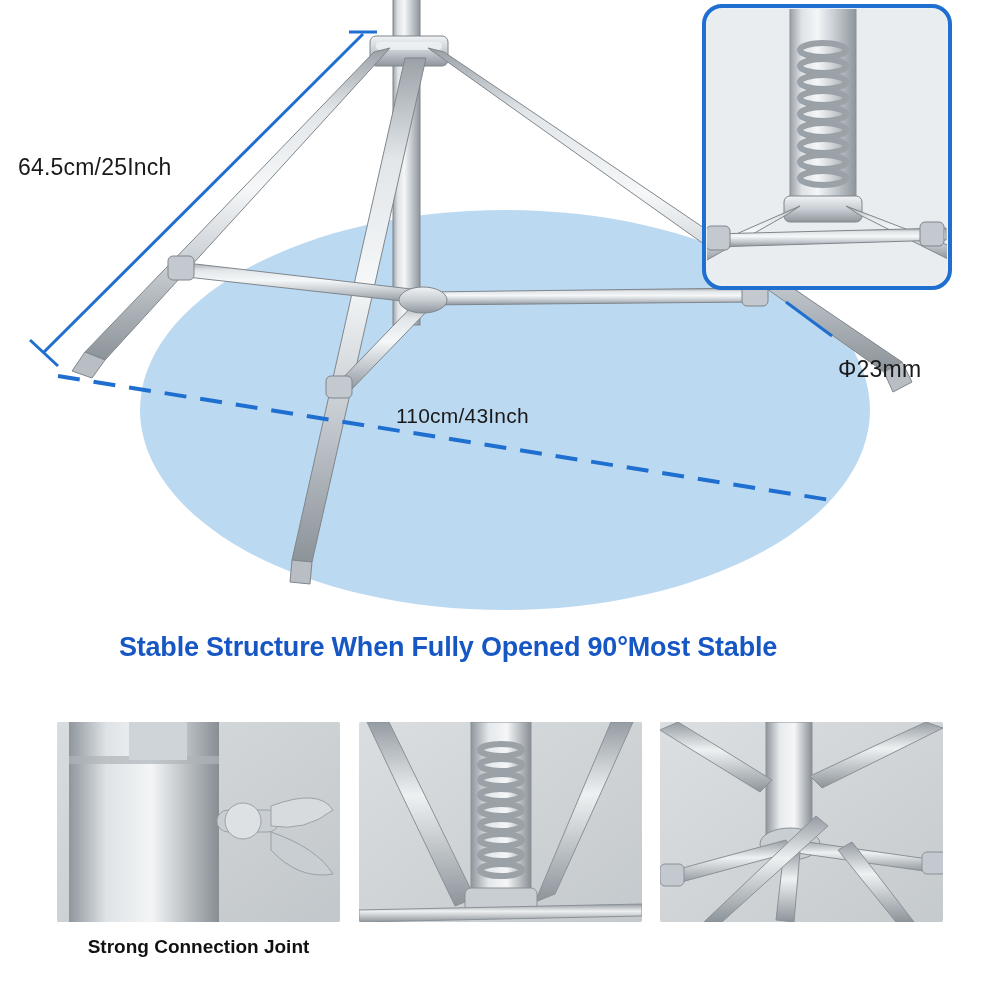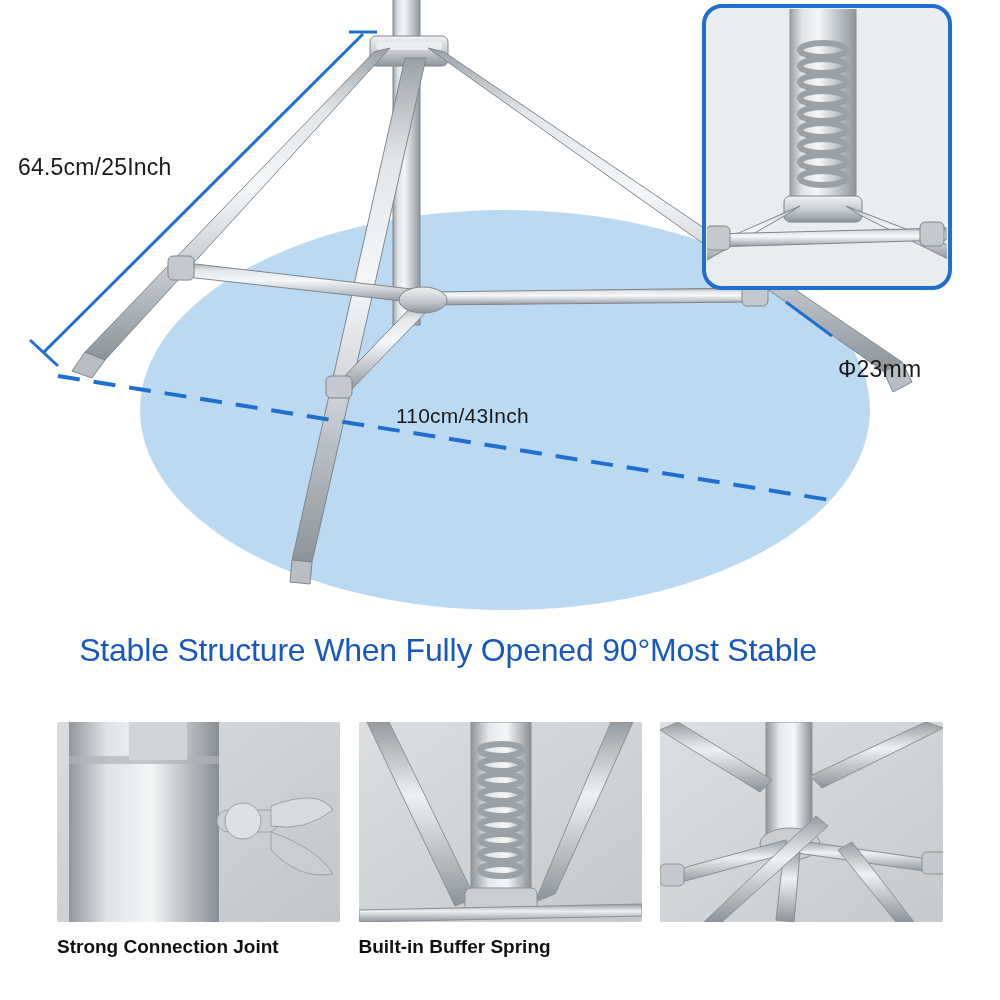--- a/index.html
+++ b/index.html
@@ -45,22 +45,22 @@
   #label-dia    { left: 838px; top: 323px; margin-top: 33px; }
 
   
   .headline {
     position: absolute;
     left: 0;
     top: 632px;
     width: 896px;
     text-align: center;
     color: #1757c4;
-    font-size: 32px;
-    font-weight: normal;
+    font-size: 27px;
+    font-weight: bold;
     letter-spacing: -0.2px;
   }
 
   
   .panels {
     position: absolute;
     left: 57px;
     top: 722px;
     width: 886px;
     display: flex;
@@ -72,21 +72,21 @@
   .panel-img {
     width: 283px;
     height: 200px;
     overflow: hidden;
     border-radius: 2px;
     background: #dfe2e4;
     position: relative;
   }
   .panel-caption {
     margin-top: 14px;
-    text-align: left;
+    text-align: center;
     font-size: 19px;
     font-weight: bold;
     color: #111111;
     white-space: nowrap;
   }
 </style>
 </head>
 <body>
 
 <div class="page">
@@ -281,21 +281,20 @@
             <ellipse cx="142" cy="103" rx="21" ry="6"></ellipse>
             <ellipse cx="142" cy="118" rx="21" ry="6"></ellipse>
             <ellipse cx="142" cy="133" rx="21" ry="6"></ellipse>
             <ellipse cx="142" cy="148" rx="21" ry="6"></ellipse>
           </g>
 
           <rect x="106" y="166" width="72" height="24" rx="6" fill="#c9ced2" stroke="#8a9197" stroke-width="1"></rect>
           <polygon points="0,188 283,182 283,194 0,200" fill="url(#p2h)" stroke="#8a9197" stroke-width="1"></polygon>
         </svg>
       </div>
-      <div class="panel-caption">Built-in Buffer Spring</div>
     </div>
 
     <div class="panel">
       <div class="panel-img">
         <svg width="283" height="200" viewBox="0 0 283 200" xmlns="http://www.w3.org/2000/svg">
           <defs>
             <linearGradient id="p3bg" x1="0" y1="0" x2="1" y2="1">
               <stop offset="0%" stop-color="#dcdfe1"></stop>
               <stop offset="100%" stop-color="#c5cacd"></stop>
             </linearGradient>

